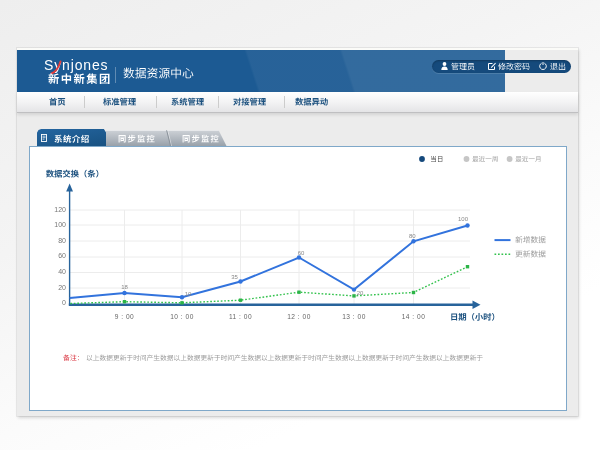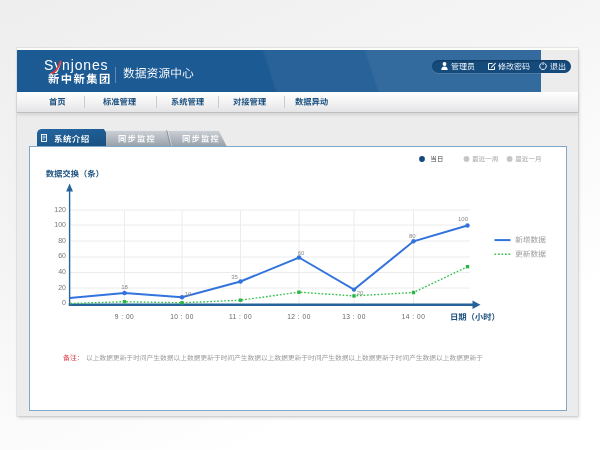--- a/index.html
+++ b/index.html
@@ -1,20 +1,20 @@
 <!DOCTYPE html>
 <html><head><meta charset="utf-8"><style>
 html,body{margin:0;padding:0;}
 body{width:600px;height:450px;position:relative;overflow:hidden;
  background:linear-gradient(155deg,#eeeeee 0%,#f4f4f4 35%,#fbfbfb 60%,#ffffff 78%);
  font-family:"Liberation Sans",sans-serif;}
 .shot{position:absolute;left:17px;top:48px;width:561px;height:368px;background:#ececec;
  box-shadow:0 0 0 1px rgba(0,0,0,0.06),1px 2px 3px rgba(0,0,0,0.15);}
 .hdr{position:absolute;left:0;top:2px;width:488px;height:41.5px;
- background:linear-gradient(72deg, rgba(255,255,255,0) 48%, rgba(255,255,255,0.05) 48.5%, rgba(255,255,255,0.05) 67%, rgba(255,255,255,0.10) 67.5%, rgba(255,255,255,0.10) 100%),#1c5a93;padding-left:36px;}
+ background:linear-gradient(72deg, rgba(255,255,255,0) 48%, rgba(255,255,255,0.05) 48.5%, rgba(255,255,255,0.05) 67%, rgba(255,255,255,0.10) 67.5%, rgba(255,255,255,0.10) 100%),#1c5a93;}
 .nav{position:absolute;left:0;top:43.5px;width:561px;height:20.5px;
  background:linear-gradient(#ffffff 0%,#f2f2f3 55%,#e4e4e6 100%);
  border-bottom:1px solid #bfbfc1;box-shadow:0 2px 3px rgba(0,0,0,0.10);}
 .vsep{position:absolute;top:4px;width:1px;height:12px;background:#cccccc;}
 .pill{position:absolute;left:415px;top:9.5px;width:139px;height:13px;border-radius:7px;
  background:#154a7c;box-shadow:inset 0 1px 2px rgba(0,0,0,0.25),0 1px 0 rgba(255,255,255,0.12);}
 .tabA{position:absolute;left:19.5px;top:80.5px;width:78px;height:17.5px;
  background:linear-gradient(170deg,#2465a0,#17507f);
  clip-path:polygon(0 100%,0 5px,2px 1.5px,6px 0,86% 0,100% 100%);}
 .tabS{position:absolute;left:88.5px;top:82.3px;width:121px;height:15.7px;

